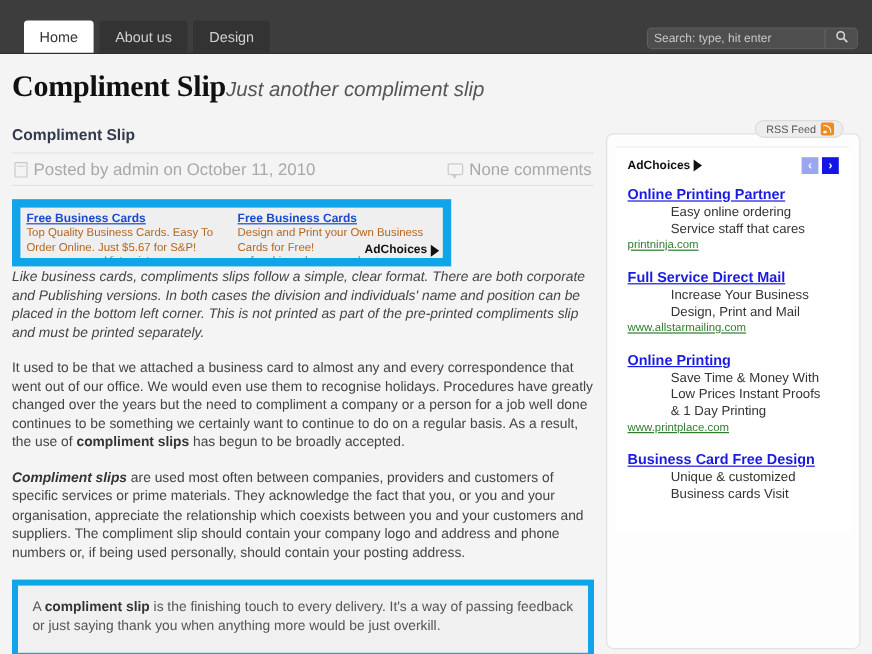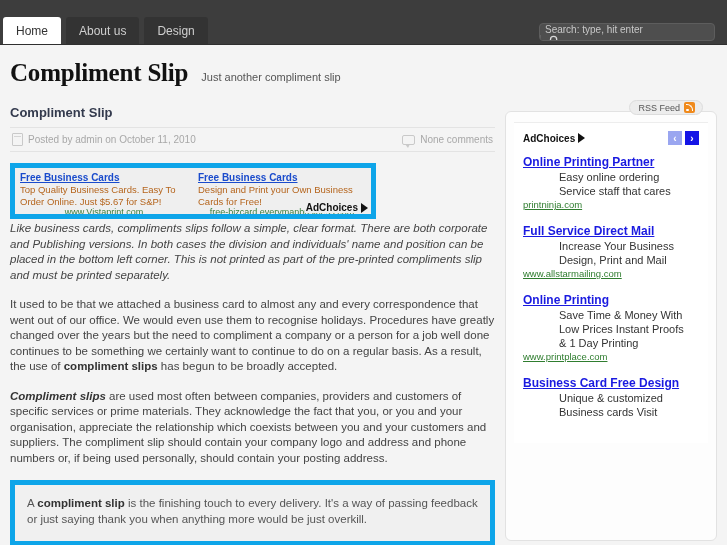--- a/index.html
+++ b/index.html
@@ -17,21 +17,21 @@
   }
   
   .topbar {
     position: relative;
     height: 44px;
     background: #3d3d3d;
     border-bottom: 1px solid #2f2f2f;
   }
   .nav {
     position: absolute;
-    left: 3px;
+    left: 20px;
     bottom: 0;
     display: flex;
     align-items: flex-end;
     gap: 5px;
   }
   .tab {
     display: block;
     padding: 7px 13px 6px 13px;
     font-size: 12px;
     line-height: 14px;
@@ -51,21 +51,20 @@
     top: 23px;
     display: flex;
     align-items: stretch;
     background: #4e4e4e;
     border: 1px solid #5d5d5d;
     border-radius: 4px;
     height: 18px;
     width: 176px;
     box-sizing: border-box;
     overflow: hidden;
-    flex-direction: column;
   }
   .searchwrap input {
     flex: 1;
     border: 0;
     outline: none;
     background: transparent;
     color: #d8d8d8;
     font-family: "Liberation Sans", sans-serif;
     font-size: 10px;
     padding: 0 5px;
@@ -89,23 +88,23 @@
   }
   .sitetitle {
     font-family: "Liberation Serif", serif;
     font-size: 25px;
     font-weight: bold;
     color: #111;
     margin: 0;
     letter-spacing: -0.2px;
   }
   .tagline {
-    margin-left: 13px;
-    font-size: 11px;
+    font-size: 17px;
     color: #555;
+    font-style: italic;
   }
   
   .wrap {
     display: flex;
     align-items: flex-start;
     padding: 0 10px;
     gap: 10px;
   }
   .content {
     width: 485px;
@@ -117,21 +116,21 @@
     color: #333a4d;
     margin: 6px 0 7px 0;
   }
   .meta {
     display: flex;
     justify-content: space-between;
     align-items: center;
     border-top: 1px solid #e3e3e3;
     border-bottom: 1px solid #e3e3e3;
     padding: 5px 2px 5px 2px;
-    font-size: 10px;
+    font-size: 14px;
     color: #a8a8a8;
     margin-bottom: 11px;
     text-align: center;
   }
   .meta .left, .meta .right { display: flex; align-items: center; gap: 5px; }
   .icon-doc {
     width: 9px; height: 11px;
     border: 1px solid #c9c9c9;
     border-radius: 1px;
     display: inline-block;
@@ -156,21 +155,21 @@
     position: absolute;
     left: 2px; bottom: -4px;
     border-left: 3px solid transparent;
     border-right: 2px solid transparent;
     border-top: 4px solid #c9c9c9;
   }
   
   .inline-ad {
     position: relative;
     background: #efefef;
-    border: 5px solid #0ea5e9;
+    border: 7px solid #0ea5e9;
     width: 366px;
     height: 56px;
     box-sizing: border-box;
     padding: 3px 5px;
     display: flex;
     gap: 10px;
     margin-bottom: 2px;
     overflow: hidden;
   }
   .inline-ad .col { width: 172px; }

